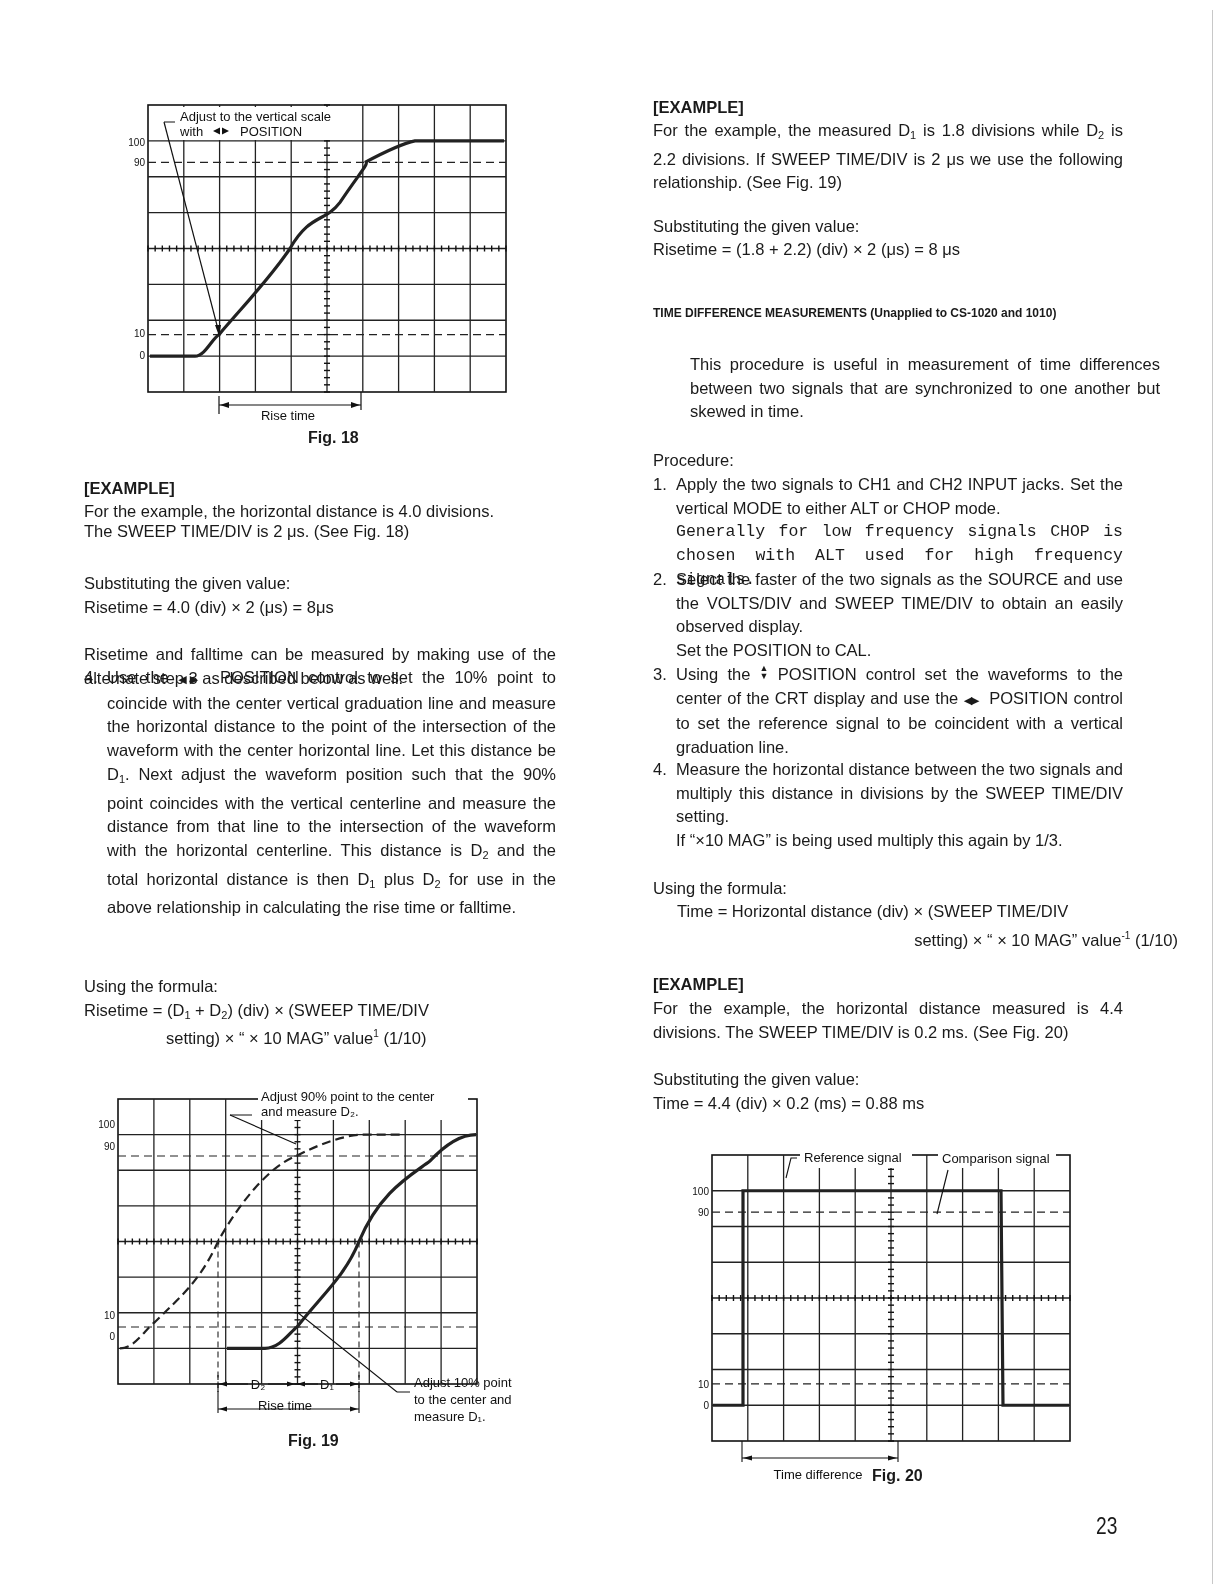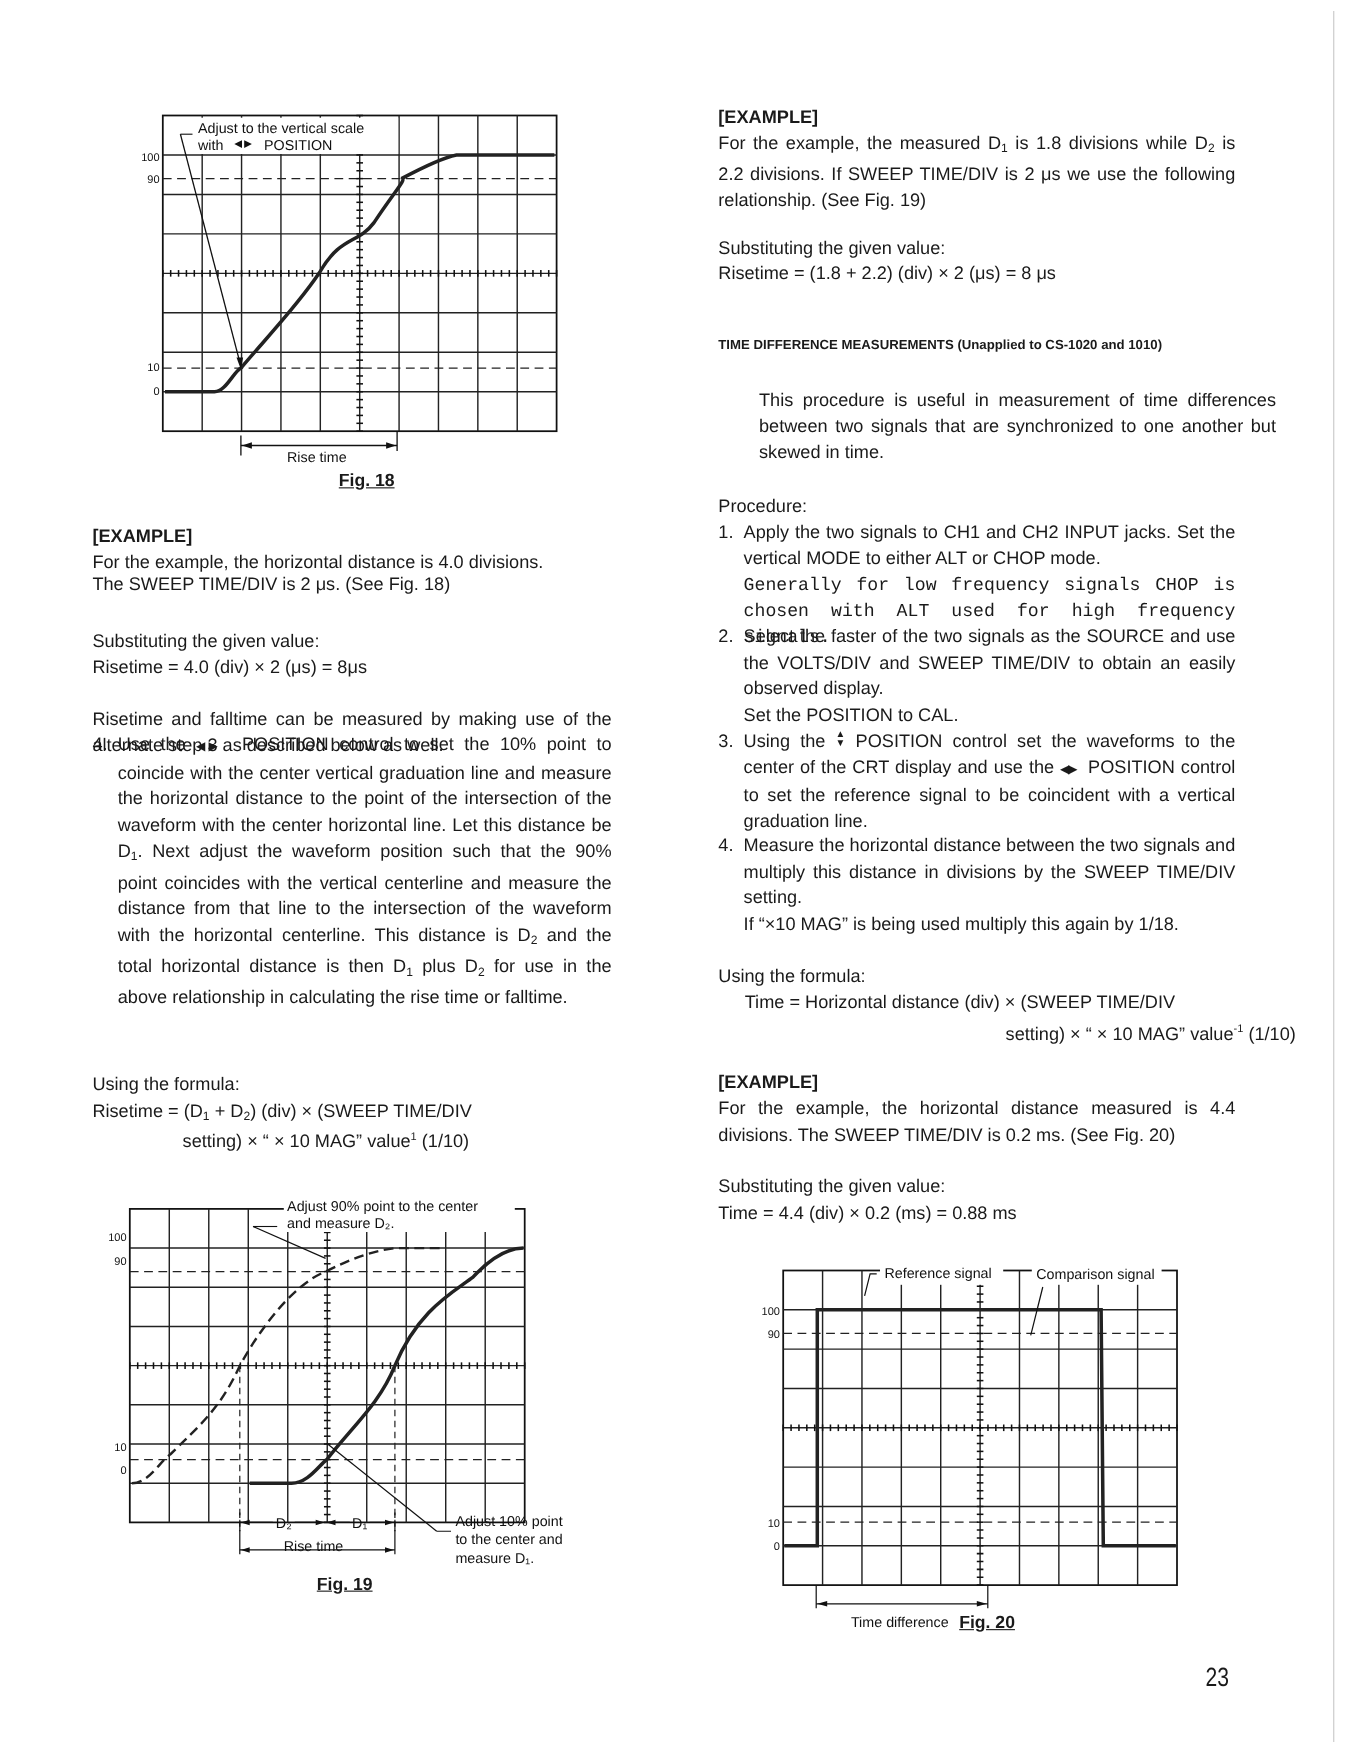--- a/index.html
+++ b/index.html
@@ -12,21 +12,21 @@
   .h2 { font-weight: bold; font-size: 12px; line-height: 23.5px; }
   .col-l { left: 84px; width: 472px; }
   .col-r { left: 653px; width: 470px; }
   .item { display: flex; }
   .item .num { width: 23px; flex: none; }
   .item .body { flex: 1; text-align: justify; text-align-last: left; }
   .sub { font-size: 11px; vertical-align: -3px; }
   .sup { font-size: 10px; vertical-align: 7px; }
   .indent { padding-left: 82px; }
   .indent2 { padding-left: 55px; text-align: right; }
-  .figcap { position: absolute; font-weight: bold; font-size: 16px; text-decoration: underline; }
+  .figcap { position: absolute; font-weight: bold; font-size: 16px; }
   .pagenum { position: absolute; left: 1096px; top: 1512px; font-size: 24px; font-family: "Liberation Sans Narrow", "Liberation Sans", sans-serif; transform: scaleX(0.8); transform-origin: left; }
   svg text { font-family: "Liberation Sans", sans-serif; fill: #111; }
   svg.fig { position: absolute; left: 0; top: 0; }
 </style>
 </head>
 <body>
 
 <div class="edge-line"></div>
 
 <svg class="fig" width="1228" height="1584" id="fig18svg">
@@ -366,21 +366,21 @@
 <div class="txt col-r item" style="top:568px;">
   <span class="num">2.</span>
   <span class="body"><span>Select the faster of the two signals as the SOURCE and use the VOLTS/DIV and SWEEP TIME/DIV to obtain an easily observed display.</span><br><span>Set the POSITION to CAL.</span></span>
 </div>
 <div class="txt col-r item" style="top:663px;">
   <span class="num">3.</span>
   <span class="body"><span>Using the</span> <span style="display:inline-block;font-size:9px;line-height:8px;vertical-align:1px;text-align:center;">▲<br>▼</span> <span>POSITION control set the waveforms to the center of the CRT display and use the</span> <span style="font-size:11px;letter-spacing:-2px;">◀▶</span>&nbsp; <span>POSITION control to set the reference signal to be coincident with a vertical graduation line.</span></span>
 </div>
 <div class="txt col-r item" style="top:758px;">
   <span class="num">4.</span>
-  <span class="body"><span>Measure the horizontal distance between the two signals and multiply this distance in divisions by the SWEEP TIME/DIV setting.</span><br><span>If “×10 MAG” is being used multiply this again by 1/18.</span></span>
+  <span class="body"><span>Measure the horizontal distance between the two signals and multiply this distance in divisions by the SWEEP TIME/DIV setting.</span><br><span>If “×10 MAG” is being used multiply this again by 1/3.</span></span>
 </div>
 
 <div class="txt col-r" style="top:877px;">Using the formula:</div>
 <div class="txt col-r" style="top:900px;margin-left:24px;">Time = Horizontal distance (div) × (SWEEP TIME/DIV</div>
 <div class="txt col-r indent2" style="top:924px;"><span>setting) × “ × 10 MAG” value</span><span class="sup">-1</span><span> (1/10)</span></div>
 
 <div class="txt bold col-r" style="top:973px;">[EXAMPLE]</div>
 <div class="txt col-r just" style="top:997px;">For the example, the horizontal distance measured is 4.4 divisions. The SWEEP TIME/DIV is 0.2 ms. (See Fig. 20)</div>
 <div class="txt col-r" style="top:1068px;">Substituting the given value:</div>
 <div class="txt col-r" style="top:1092px;">Time = 4.4 (div) × 0.2 (ms) = 0.88 ms</div>

